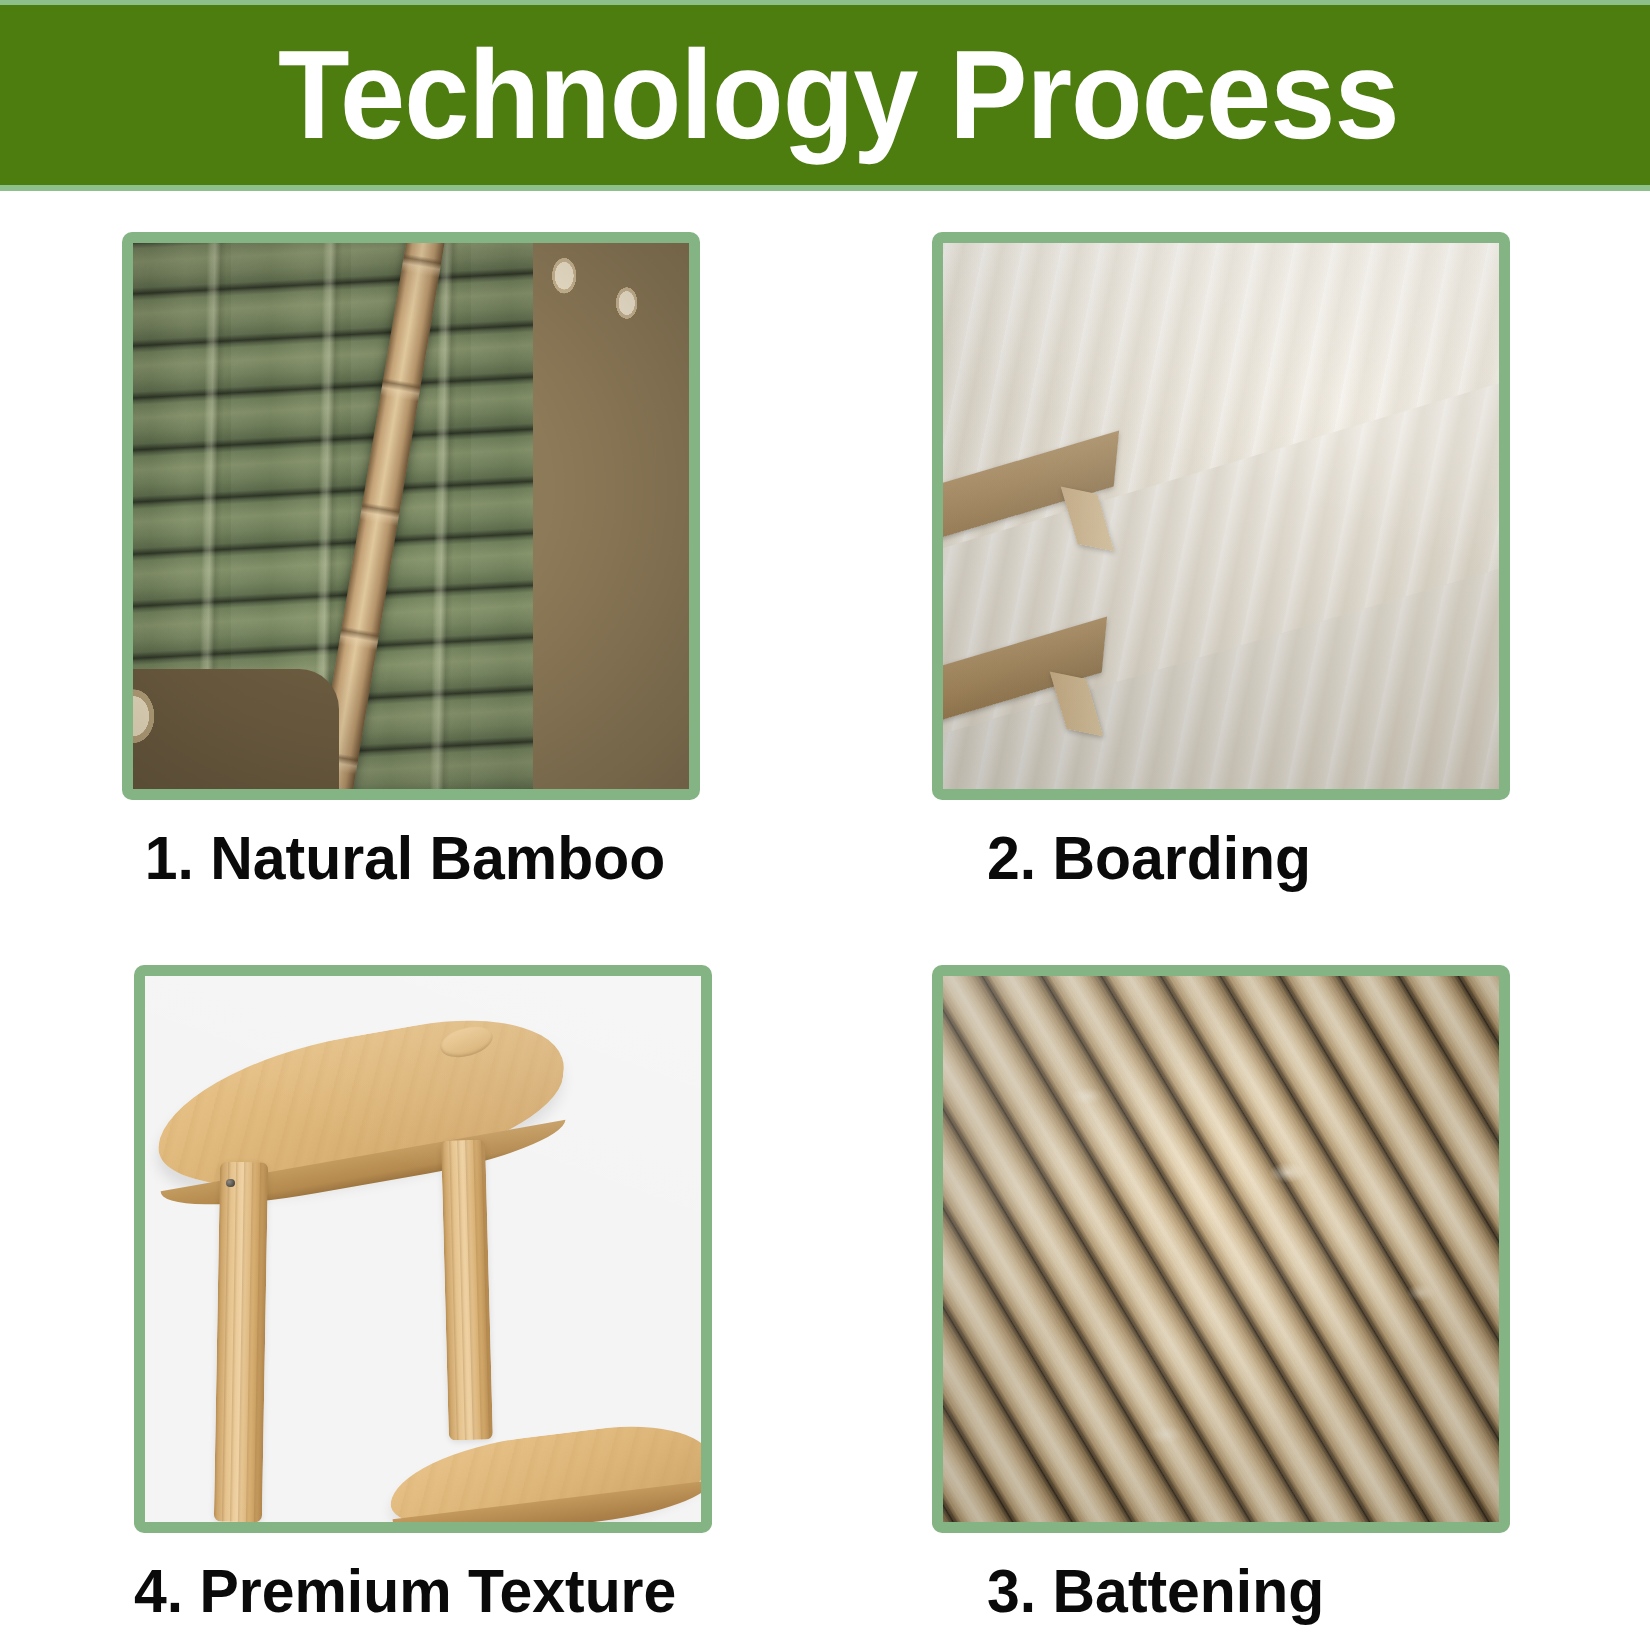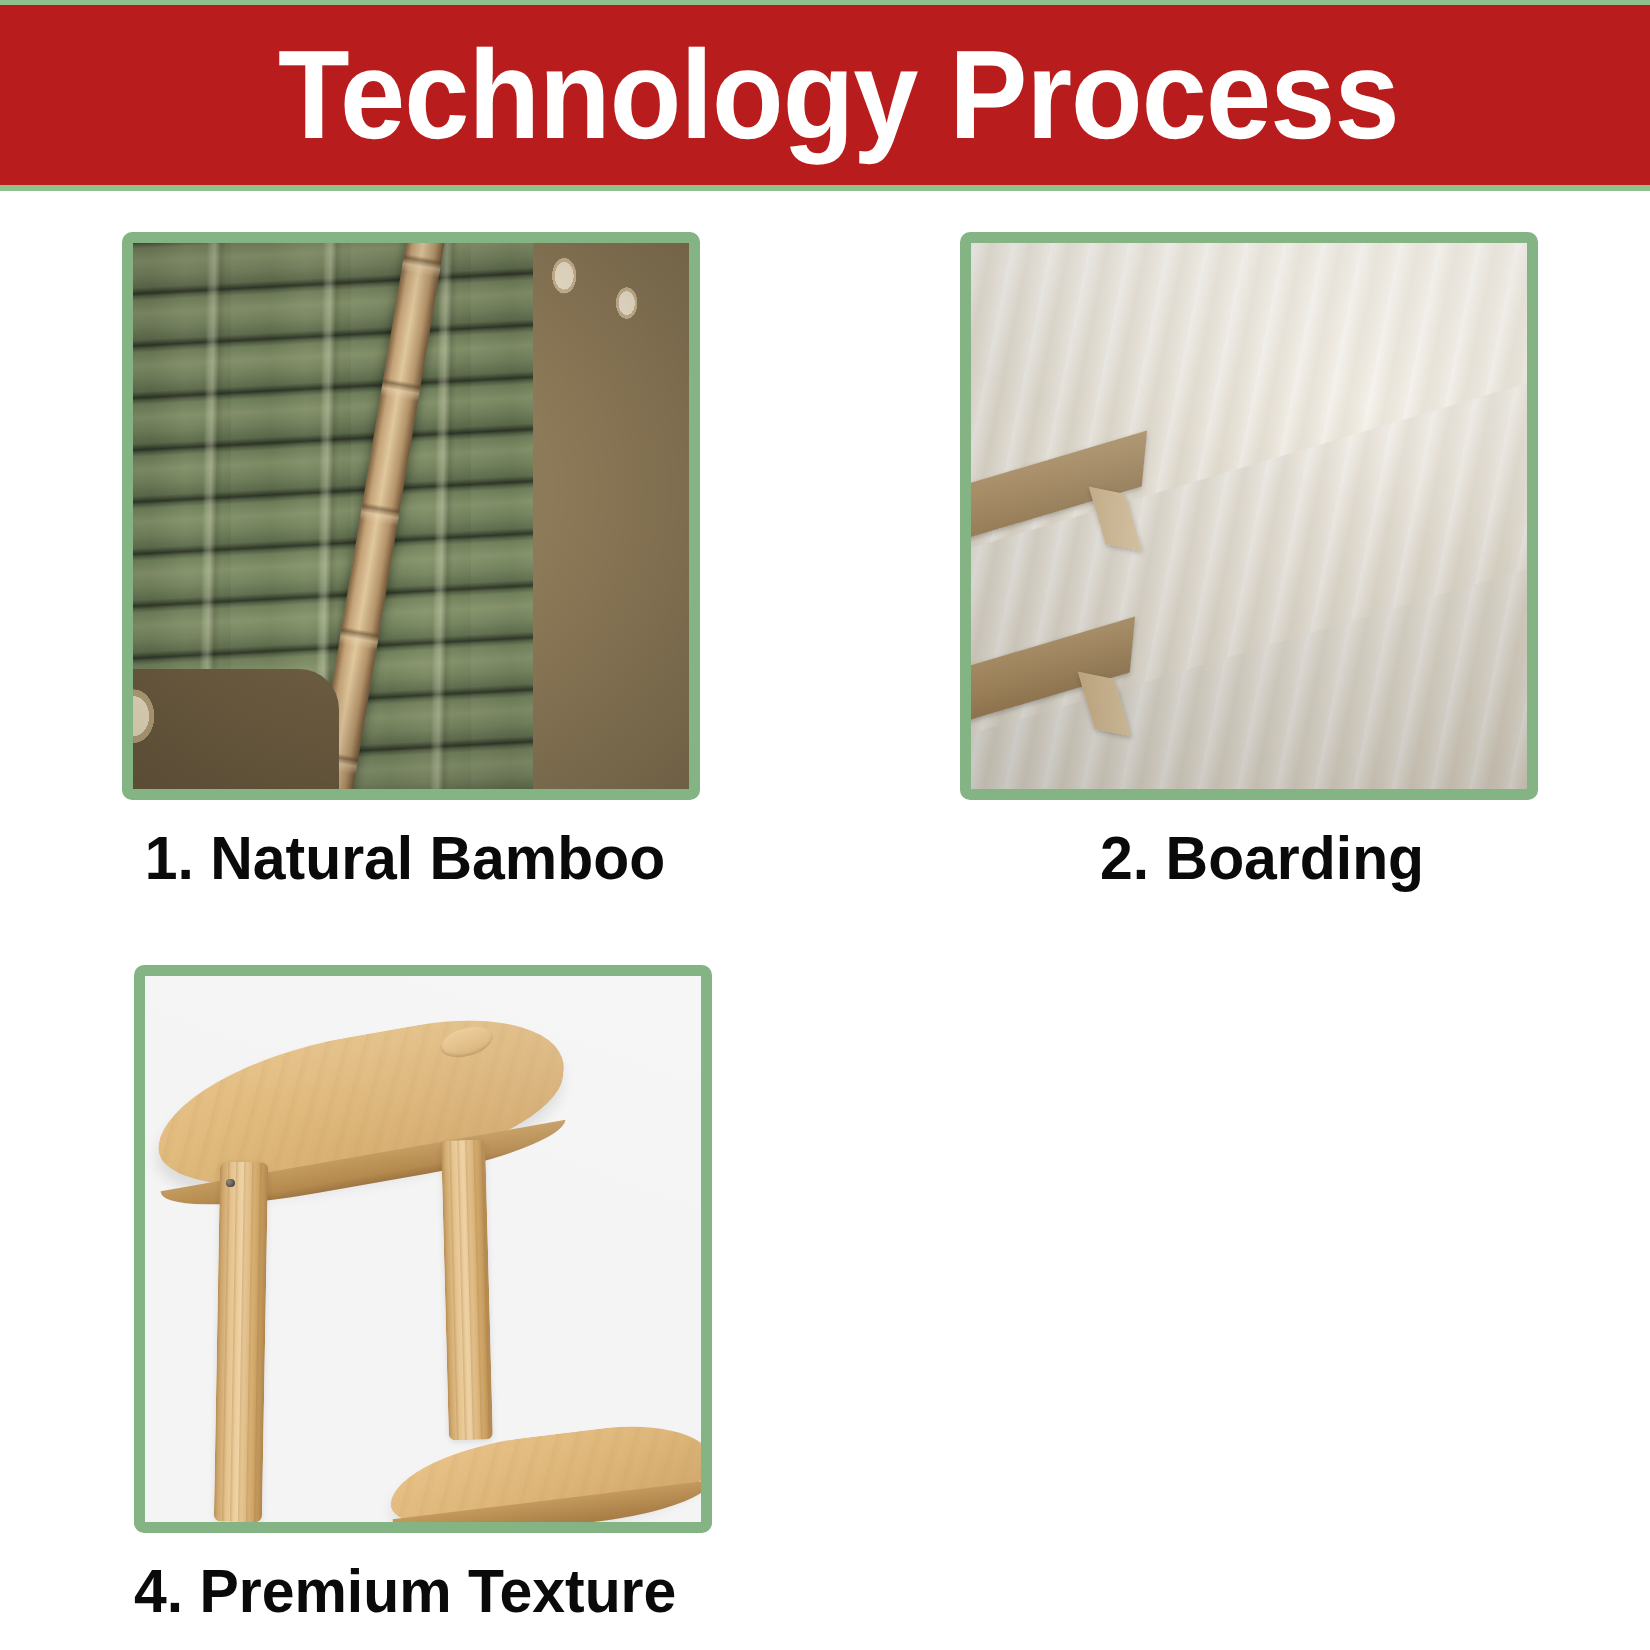--- a/index.html
+++ b/index.html
@@ -20,21 +20,21 @@
     background: #ffffff;
   }
 
   
   .banner {
     position: absolute;
     left: 0;
     top: 0;
     width: 1650px;
     height: 191px;
-    background: #b91c1c;
+    background: #4d7c0f;
     box-sizing: border-box;
     border-top: 5px solid #8dc08b;
     border-bottom: 6px solid #8dc08b;
     display: flex;
     align-items: center;
     justify-content: flex-start;
   }
   .banner-title {
     margin-left: 278px;
     color: #ffffff;
@@ -52,21 +52,21 @@
   
   .grid {
     position: absolute;
     left: 0;
     top: 203px;
     width: 1650px;
     height: 1447px;
   }
   .cell { position: absolute; }
   .cell-1 { left: 122px;  top: 29px;  }
-  .cell-2 { left: 960px;  top: 29px; text-align: center;  }
+  .cell-2 { left: 932px;  top: 29px;  }
   .cell-3 { left: 932px;  top: 762px; }
   .cell-4 { left: 122px;  top: 762px; padding-left: 12px; }
 
   .frame {
     position: relative;
     width: 578px;
     height: 568px;
     background: #84b483;
     border-radius: 10px;
     padding: 11px;
@@ -513,20 +513,33 @@
             <div class="edge edge-2"></div>
             <div class="edge cut-1"></div>
             <div class="edge cut-2"></div>
             <div class="shade"></div>
           </div>
         </div>
       </div>
       <div class="caption indent2">2. Boarding</div>
     </div>
 
+    <div class="cell cell-3">
+      <div class="frame">
+        <div class="photo">
+          <div class="battens">
+            <div class="strips"></div>
+            <div class="fiber"></div>
+            <div class="nodes"></div>
+            <div class="shade"></div>
+          </div>
+        </div>
+      </div>
+      <div class="caption indent2">3. Battening</div>
+    </div>
 
     <div class="cell cell-4">
       <div class="frame">
         <div class="photo">
           <div class="product">
             <div class="tabletop"></div>
             <div class="tabletop-edge"></div>
             <div class="knob"></div>
             <div class="leg leg-back"></div>
             <div class="leg leg-front"></div>

